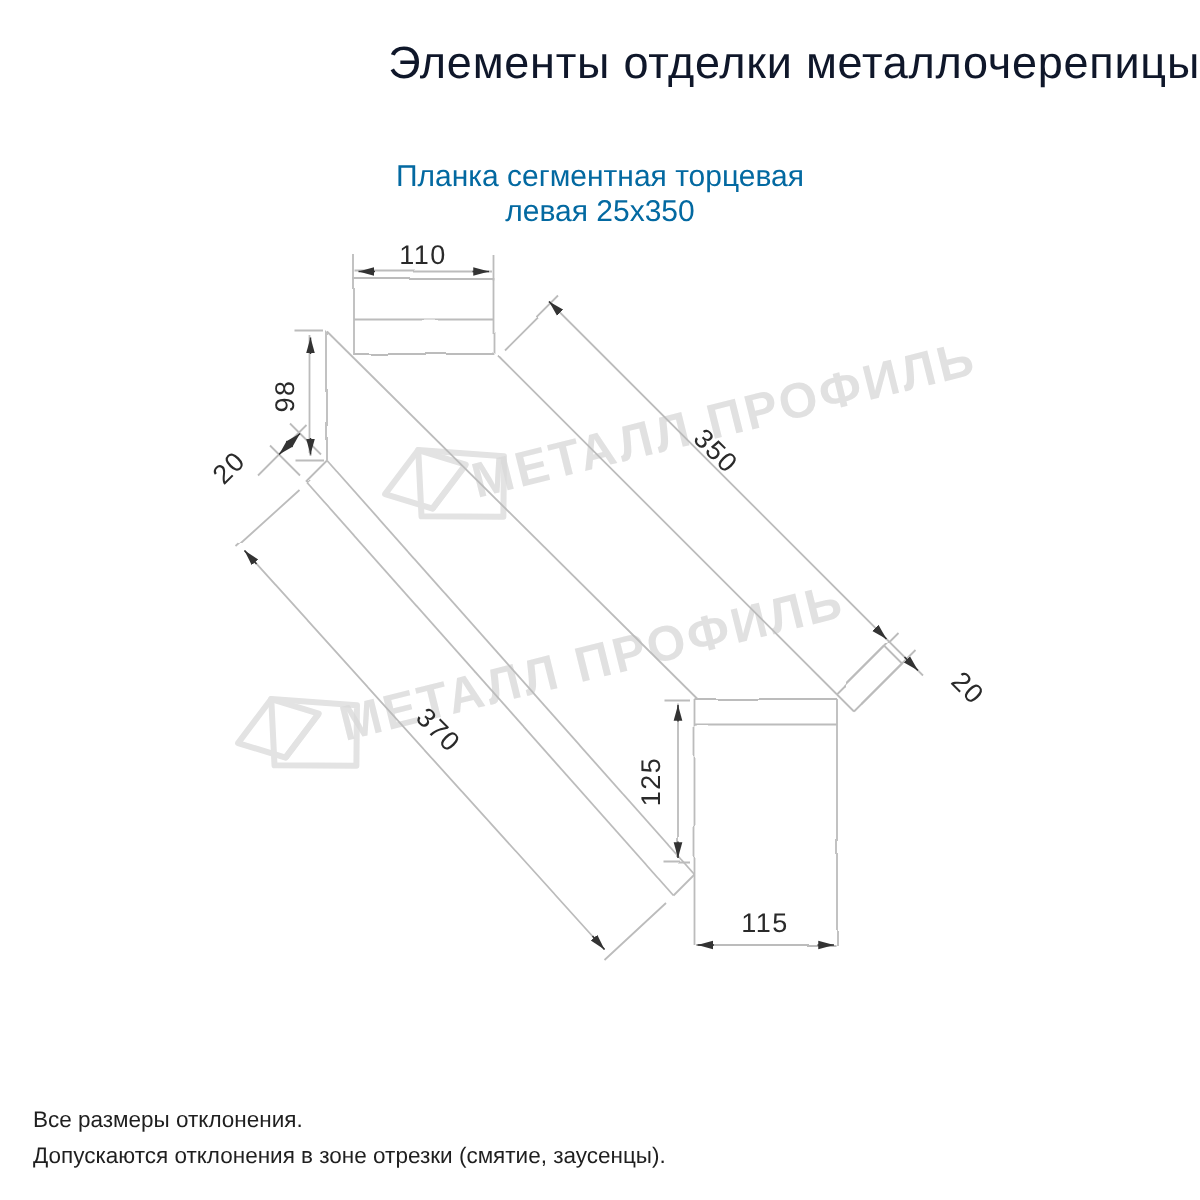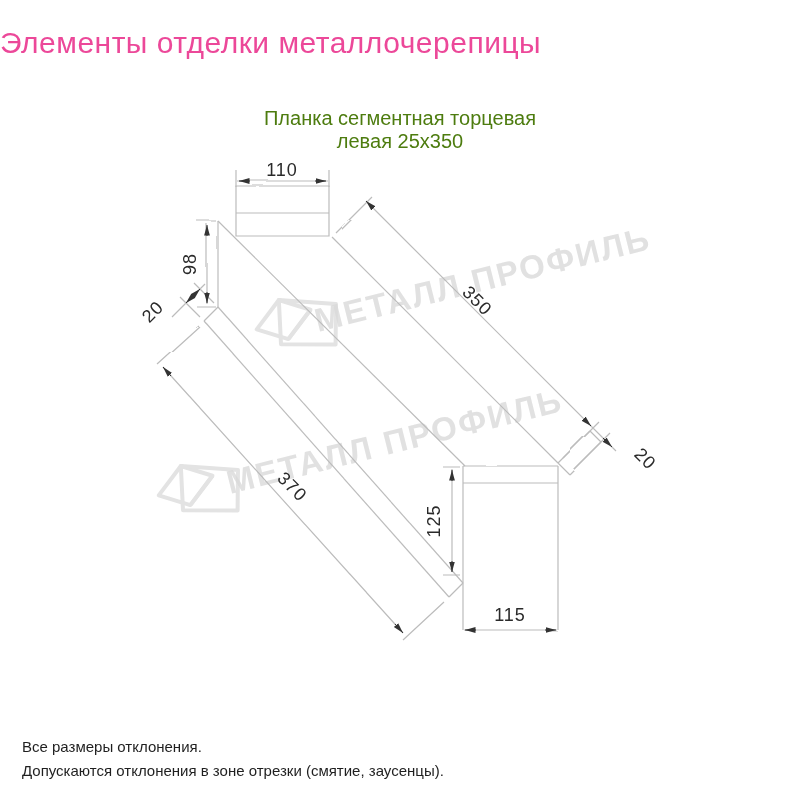--- a/index.html
+++ b/index.html
@@ -1,26 +1,26 @@
 <!DOCTYPE html>
 <html><head>
 <meta charset="utf-8">
 <style>
   html,body{margin:0;padding:0;background:#ffffff;}
   .page{
     position:relative;width:800px;height:800px;background:#ffffff;overflow:hidden;
     font-family:"Liberation Sans", sans-serif;
   }
   .title{
-    position:absolute;top:26px;left:0;width:800px;text-align:left;
-    font-size:30px;font-weight:400;color:#ec4899;letter-spacing:.5px;
+    position:absolute;top:26px;left:0;width:800px;text-align:right;
+    font-size:30px;font-weight:400;color:#0f172a;letter-spacing:.5px;
   }
   .subtitle{
     position:absolute;top:107px;left:0;width:800px;text-align:center;
-    font-size:20px;font-weight:400;color:#4d7c0f;line-height:23px;
+    font-size:20px;font-weight:400;color:#0369a1;line-height:23px;
   }
   .footer{
     position:absolute;left:22px;top:735px;
     font-size:15px;color:#1f1f1f;line-height:24px;
   }
   svg.drawing{position:absolute;left:0;top:0;}
   .dim-label{
     font-family:"Liberation Sans", sans-serif;
     font-size:18px;fill:#2a2a2a;letter-spacing:1px;
   }

